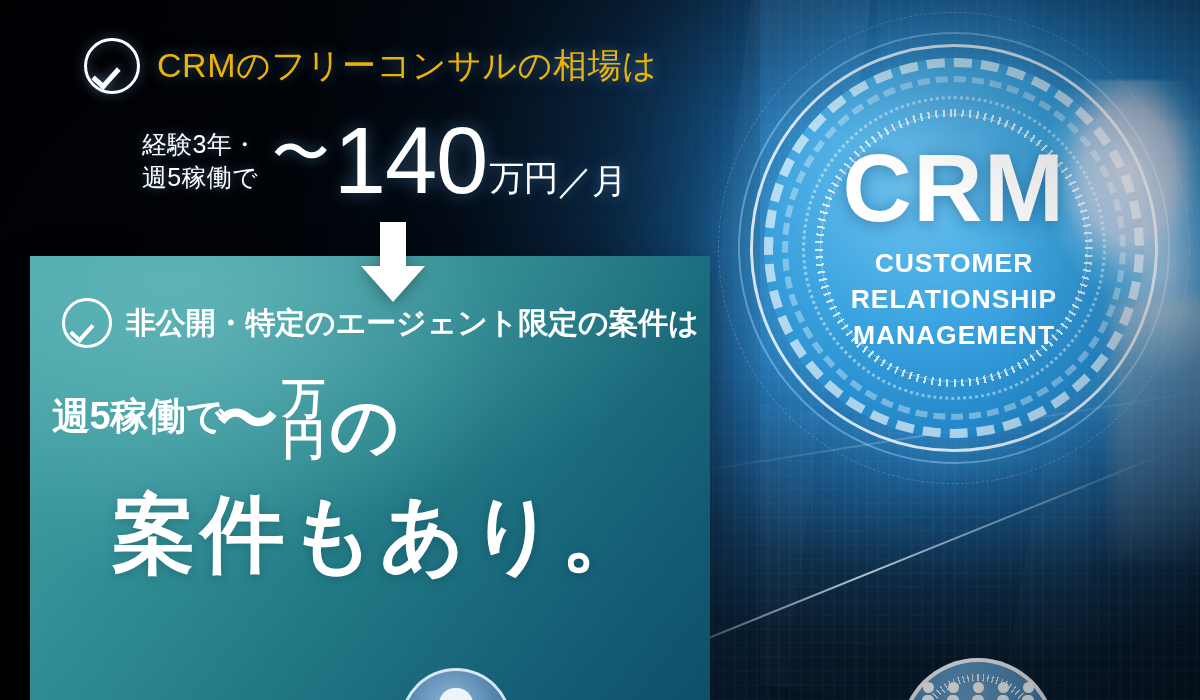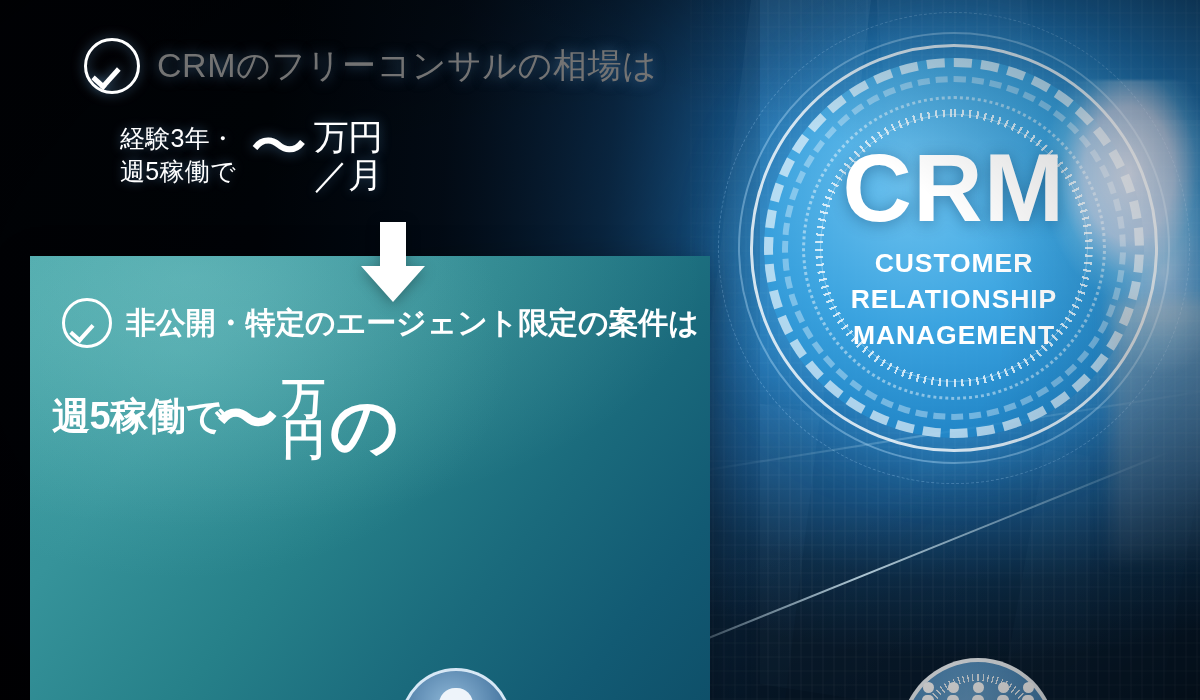--- a/index.html
+++ b/index.html
@@ -181,44 +181,45 @@
     width: 50px; height: 50px; flex: 0 0 50px; border-radius: 50%;
     border: 3.2px solid #fff; position: relative;
     filter: drop-shadow(0 0 6px rgba(120,190,245,.55));
   }
   .check-ico::before {
     content: ""; position: absolute; left: 11px; top: 21px;
     width: 11px; height: 21px; border: solid #fff; border-width: 0 5.2px 5.2px 0;
     transform: rotate(42deg);
   }
   .headline-text {
-    color: #737373; font-size: 34px; font-weight: 400; letter-spacing: .015em; white-space: nowrap;
+    color: #eab308; font-size: 34px; font-weight: 400; letter-spacing: .015em; white-space: nowrap;
     text-shadow: 0 0 13px rgba(110,180,240,.50);
   }
 
   .rate-row {
     position: absolute; left: 120px; top: 118px;
     display: flex; align-items: flex-end;
   }
   .rate-cond {
     color: #fff; font-size: 25px; line-height: 1.30; font-weight: 400; white-space: nowrap;
     margin-bottom: 11px; letter-spacing: .01em;
     text-shadow: 0 0 11px rgba(110,180,240,.45);
+    margin-left: 22px;
   }
   .tilde-1 {
     color:#fff; font-size: 58px; font-weight: 300; line-height: 1;
     margin: 0 4px 22px 14px;
     text-shadow: 0 0 14px rgba(110,180,240,.45);
   }
   .rate-num {
     color: #fff; font-size: 94px; font-weight: 400; line-height: .92; letter-spacing: -0.012em;
     text-shadow: 0 0 18px rgba(110,180,240,.42);
   }
   .unit-stack {
-    display: flex; flex-direction: column; align-items: flex-start;
+    display: flex; flex-direction: row; align-items: flex-start;
     color:#fff; margin: 0 0 6px 2px; line-height: 1;
     text-shadow: 0 0 12px rgba(110,180,240,.45);
   }
   .unit-top { font-size: 35px; font-weight: 400; letter-spacing: -.02em; }
   .unit-bot { font-size: 35px; font-weight: 400; margin-top: 3px; letter-spacing: -.02em; }
 
   
   .arrow-down {
     position: absolute; left: 355px; top: 222px; width: 76px; height: 80px;
     filter: drop-shadow(0 3px 7px rgba(0,0,0,.30));
@@ -355,20 +356,21 @@
       <div class="check-ico"></div>
       <div class="headline-text">CRMのフリーコンサルの相場は</div>
     </div>
 
     <div class="rate-row">
       <div class="rate-cond">
         <div>経験3年・</div>
         <div>週5稼働で</div>
       </div>
       <div class="tilde-1">〜</div>
+      <div class="rate-num">140</div>
       <div class="unit-stack">
         <div class="unit-top">万円</div>
         <div class="unit-bot">／月</div>
       </div>
     </div>
   </div>
 
   <div class="teal-panel">
     <div class="teal-shine"></div>
 
@@ -381,20 +383,21 @@
       <div class="panel-cond">週5稼働で</div>
       <div class="tilde-2">〜</div>
       <div class="unit-stack-2">
         <div class="u">万</div>
         <div class="u">円</div>
       </div>
       <div class="panel-no">の</div>
     </div>
   </div>
 
+  <div class="panel-big">案件もあり。</div>
 
   <div class="arrow-down">
     <svg width="76" height="80" viewBox="0 0 76 80" xmlns="http://www.w3.org/2000/svg" aria-hidden="true">
       <polygon points="25,0 51,0 51,44 70,44 38,80 6,44 25,44" fill="#ffffff"></polygon>
     </svg>
   </div>
 
   <div class="avatar">
     <div class="av-head"></div>
 

